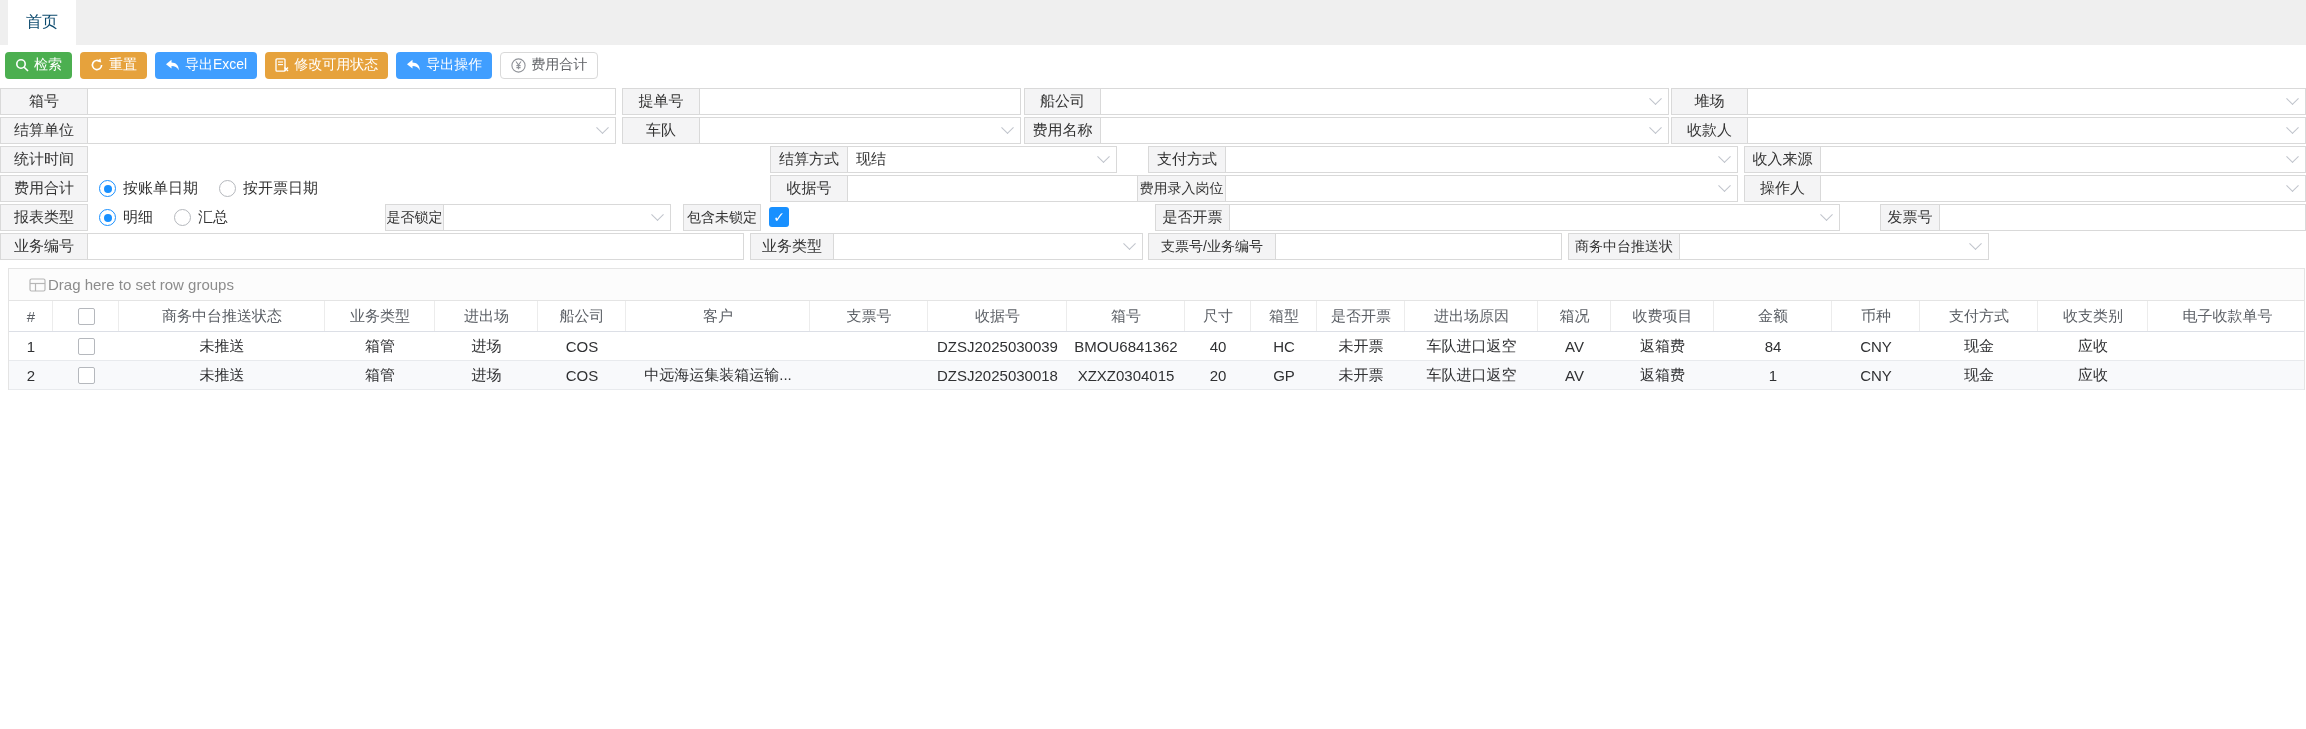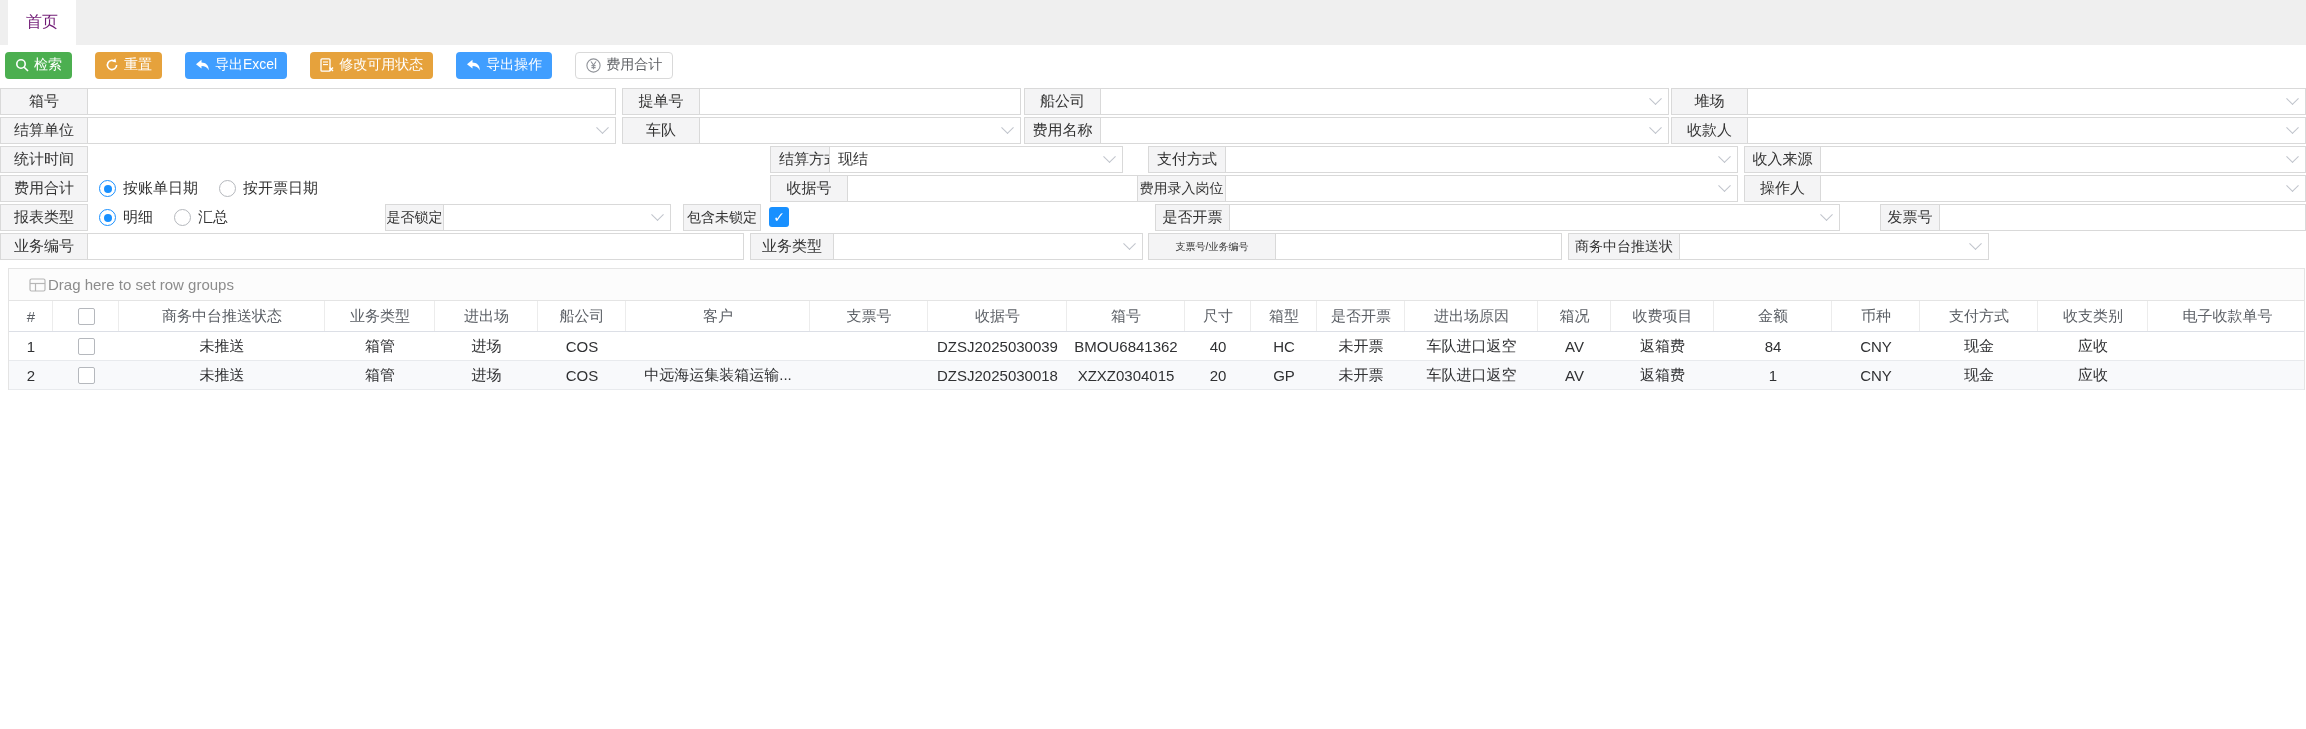--- a/index.html
+++ b/index.html
@@ -1,29 +1,29 @@
 <!DOCTYPE html>
 <html><head>
 <meta charset="utf-8">
 <style>
   * { margin:0; padding:0; box-sizing:border-box; }
   html,body { width:2306px; height:729px; background:#fff; overflow:hidden;
               font-family:"Liberation Sans","DejaVu Sans",sans-serif; }
 
   
   .tabbar { height:45px; background:#efefef; display:flex; align-items:stretch; padding-left:8px; }
-  .tab { display:flex; align-items:center; padding:0 18px; font-size:16px; color:#701a75;
+  .tab { display:flex; align-items:center; padding:0 18px; font-size:16px; color:#0c4a6e;
          background:#fff; cursor:pointer; }
   .tab.active { background:#e3f0fd; color:#1890ff; border-bottom:3px solid #1890ff; padding-bottom:0; }
   .tab-close { margin-left:10px; font-size:15px; color:#5ba4f0; }
 
   
   .toolbar { height:40px; display:flex; align-items:center; padding-left:5px; background:#fff; }
   .btn { height:27px; border:none; border-radius:4px; color:#fff; font-size:14px;
-         display:inline-flex; align-items:center; gap:5px; padding:0 10px; margin-right:23px;
+         display:inline-flex; align-items:center; gap:5px; padding:0 10px; margin-right:8px;
          cursor:pointer; font-family:inherit; }
   .btn.green  { background:#4caf50; }
   .btn.orange { background:#e6a23c; }
   .btn.blue   { background:#409eff; }
   .btn.plain  { background:#fff; color:#606266; border:1px solid #d9d9d9; }
 
   
   .filters { position:relative; margin-top:3px; height:174px; font-size:15px; }
   .flabel { position:absolute; height:27px; background:#f4f4f5; border:1px solid #d9d9d9;
             color:#333; display:flex; align-items:center; justify-content:center;
@@ -152,21 +152,21 @@
         <span class="chev"></span>
     </div>
     <div class="flabel" style="left:1671px;top:29px;width:77px">收款人</div>
     <div class="ffield sel" style="left:1747px;top:29px;width:559px">
       <span></span>
         <span class="chev"></span>
     </div>
 
     <div class="flabel" style="left:0;top:58px;width:88px">统计时间</div>
     <div class="flabel" style="left:770px;top:58px;width:78px">结算方式</div>
-    <div class="ffield sel" style="left:829px;top:58px;width:294px">
+    <div class="ffield sel" style="left:847px;top:58px;width:270px">
       <span>现结</span>
         <span class="chev"></span>
     </div>
     <div class="flabel" style="left:1148px;top:58px;width:78px">支付方式</div>
     <div class="ffield sel" style="left:1225px;top:58px;width:513px">
       <span></span>
         <span class="chev"></span>
     </div>
     <div class="flabel" style="left:1744px;top:58px;width:77px">收入来源</div>
     <div class="ffield sel" style="left:1820px;top:58px;width:486px">
@@ -216,21 +216,21 @@
     <div class="flabel" style="left:1880px;top:116px;width:60px">发票号</div>
     <input class="ffield" style="left: 1939px; top: 116px; width: 367px;">
 
     <div class="flabel" style="left:0;top:145px;width:88px">业务编号</div>
     <input class="ffield" style="left: 87px; top: 145px; width: 657px;">
     <div class="flabel" style="left:750px;top:145px;width:84px">业务类型</div>
     <div class="ffield sel" style="left:833px;top:145px;width:310px">
       <span></span>
         <span class="chev"></span>
     </div>
-    <div class="flabel" style="left:1148px;top:145px;width:128px;font-size:10px">支票号/业务编号</div>
+    <div class="flabel" style="left:1148px;top:145px;width:128px;font-size:14px">支票号/业务编号</div>
     <input class="ffield" style="left: 1275px; top: 145px; width: 287px;">
     <div class="flabel" style="left:1568px;top:145px;width:112px;font-size:14px">商务中台推送状</div>
     <div class="ffield sel" style="left:1679px;top:145px;width:310px">
       <span></span>
         <span class="chev"></span>
     </div>
   </div>
 
   <div class="grid">
     <div class="group-bar">

